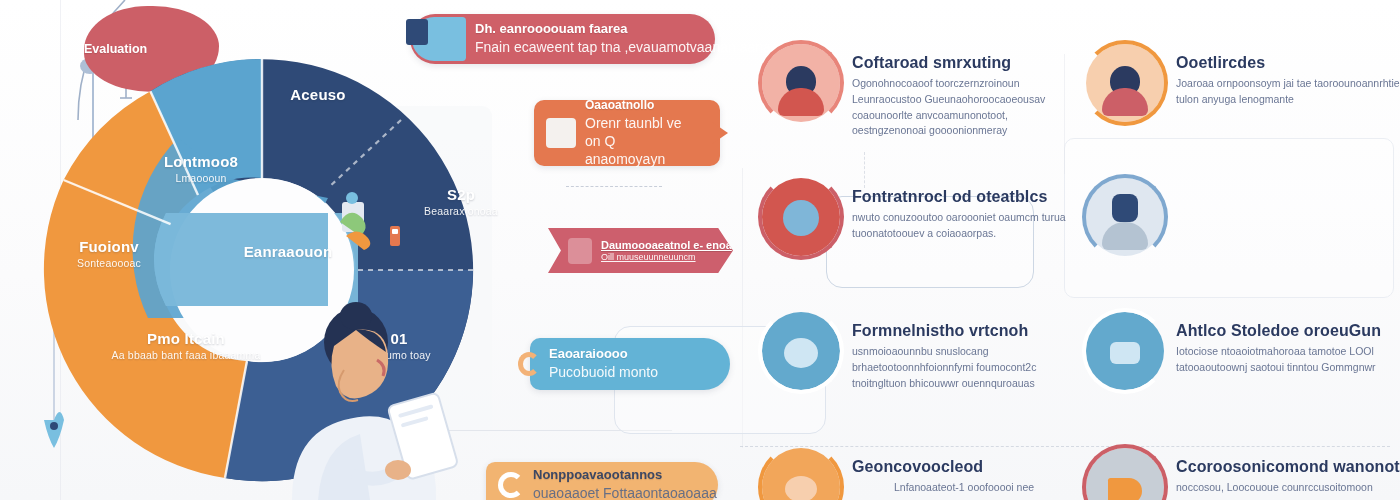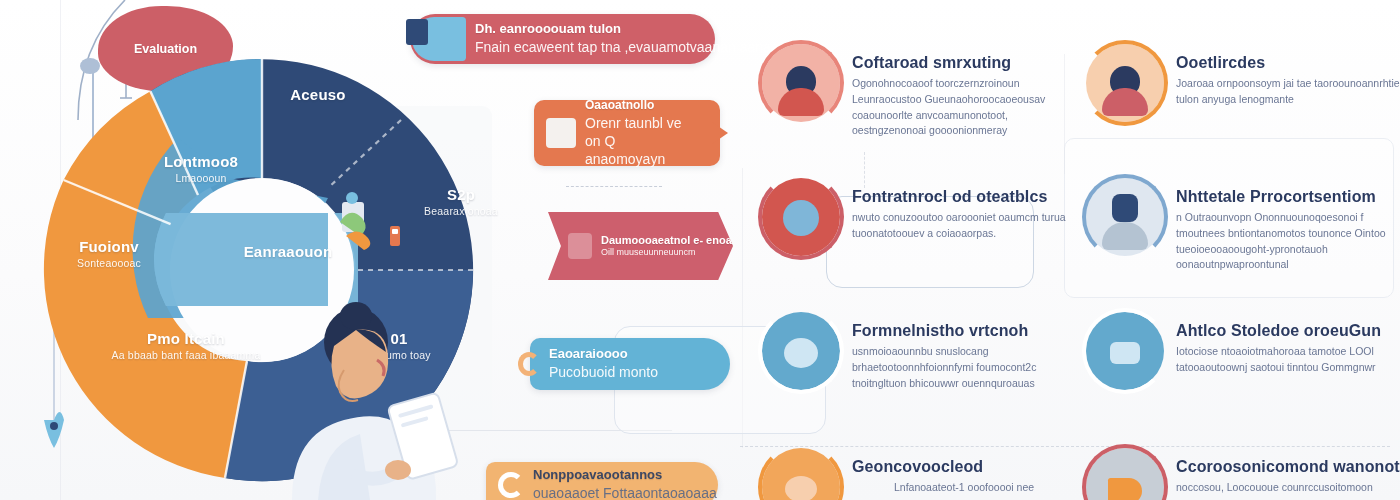--- a/index.html
+++ b/index.html
@@ -65,25 +65,25 @@
     font-size: 10.5px;
     font-weight: 400;
     opacity: .92;
     margin-top: 2px;
     line-height: 1.25;
   }
 
   
   #bubble-top {
     position: absolute;
-    left: 98px; top: 6px;
+    left: 84px; top: 6px;
     width: 135px; height: 86px;
     background: #cc5f67;
     border-radius: 48% 50% 46% 52% / 52% 48% 54% 46%;
-    display: flex; align-items: center; justify-content: center;
+    display: flex; align-items: center; justify-content: flex-start;
   }
   #bubble-top::after {
     content: "";
     position: absolute;
     right: 14px; bottom: -9px;
     width: 24px; height: 13px;
     background: #cc5f67;
     border-radius: 0 0 50% 50%;
     transform: rotate(-8deg);
   }
@@ -140,23 +140,24 @@
     left: 534px; top: 100px; width: 186px; height: 66px;
     background: #e4784f;
     border-radius: 10px;
   }
   #pill-2::after{
     content:""; position:absolute; right:-8px; top:22px;
     width:16px; height:22px; background:#e4784f;
     clip-path: polygon(0 0, 100% 50%, 0 100%);
   }
   #pill-3 {
-    left: 548px; top: 212px; width: 185px; height: 68px;
+    left: 548px; top: 228px; width: 185px; height: 45px;
     background: #cd5f6d;
     clip-path: polygon(0 0, 92% 0, 100% 50%, 92% 100%, 0 100%, 7% 50%);
+    text-decoration: underline;
   }
   #pill-4 {
     left: 530px; top: 338px; width: 200px; height: 52px;
     background: #63b3d6;
     border-radius: 10px 26px 26px 10px;
   }
   #pill-5 {
     left: 486px; top: 462px; width: 232px; height: 46px;
     background: #f2b471;
     border-radius: 10px 26px 26px 10px;
@@ -346,21 +347,21 @@
     <path d="M4 30 q10 -16 22 -4 q8 10 -2 18 Z" fill="#8dc87a"></path>
     <path d="M10 44 q12 -10 22 2 q6 8 -4 12 Z" fill="#f0983f"></path>
     <circle cx="16" cy="6" r="6" fill="#79bfe0"></circle>
     <rect x="54" y="34" width="10" height="20" rx="2" fill="#e4784f"></rect>
     <rect x="56" y="37" width="6" height="5" rx="1" fill="#fff"></rect>
   </svg>
 
   <div class="pill" id="pill-1">
     <span class="pill-ico"></span>
     <span class="pill-txt">
-      <span class="pill-title">Dh. eanroooouam tulon</span>
+      <span class="pill-title">Dh. eanroooouam faarea</span>
       <span class="pill-sub">Fnain ecaweent tap tna ,evauamotvaanan aanaa</span>
     </span>
   </div>
 
   <div class="pill" id="pill-2">
     <span class="pill-ico" style="background:#f4f1ee;border-radius:4px;"></span>
     <span class="pill-txt">
       <span class="pill-title" style="font-size:12px;">Oaaoatnollo</span>
       <span class="pill-sub" style="white-space:normal;">Orenr  taunbl ve on  Q anaomoyayn</span>
     </span>
@@ -424,24 +425,20 @@
       <span class="card-body" style="display:block;">nwuto conuzooutoo oaroooniet oaumcm  turua tuoonatotoouev a coiaoaorpas.</span>
     </span>
   </div>
 
   <div class="card" id="card-4">
     <span class="icon-circle" style="background:#dfe7f0;">
       <span class="ic-ring" style="border-color:#7fa8cf;border-bottom-color:transparent;"></span>
       <span class="ic-head" style="background:#2f4a77;border-radius:8px;width:26px;height:28px;top:20%;"></span>
       <span class="ic-body" style="background:#b4c3d2;"></span>
     </span>
-    <span class="card-txt">
-      <span class="card-title">Nhttetale Prrocortsentiom</span>
-      <span class="card-body" style="display:block;">n  Outraounvopn Ononnuounoqoesonoi  f  tmoutnees bntiontanomotos tounonce  Ointoo tueoioeooaoougoht-ypronotauoh  oonaoutnpwaproontunal</span>
-    </span>
   </div>
 
   <div class="card" id="card-5">
     <span class="icon-circle" style="background:#63a9cd;">
       <span class="ic-ring" style="border-color:#ffffff;border-top-color:transparent;"></span>
       <span class="ic-body" style="background:#cfe6f3;width:34px;height:30px;border-radius:50%;bottom:22px;"></span>
     </span>
     <span class="card-txt">
       <span class="card-title">Formnelnistho vrtcnoh</span>
       <span class="card-body" style="display:block;">usnmoioaounnbu snuslocang  brhaetootoonnhfoionnfymi foumocont2c  tnoitngltuon bhicouwwr ouennquroauas</span>

